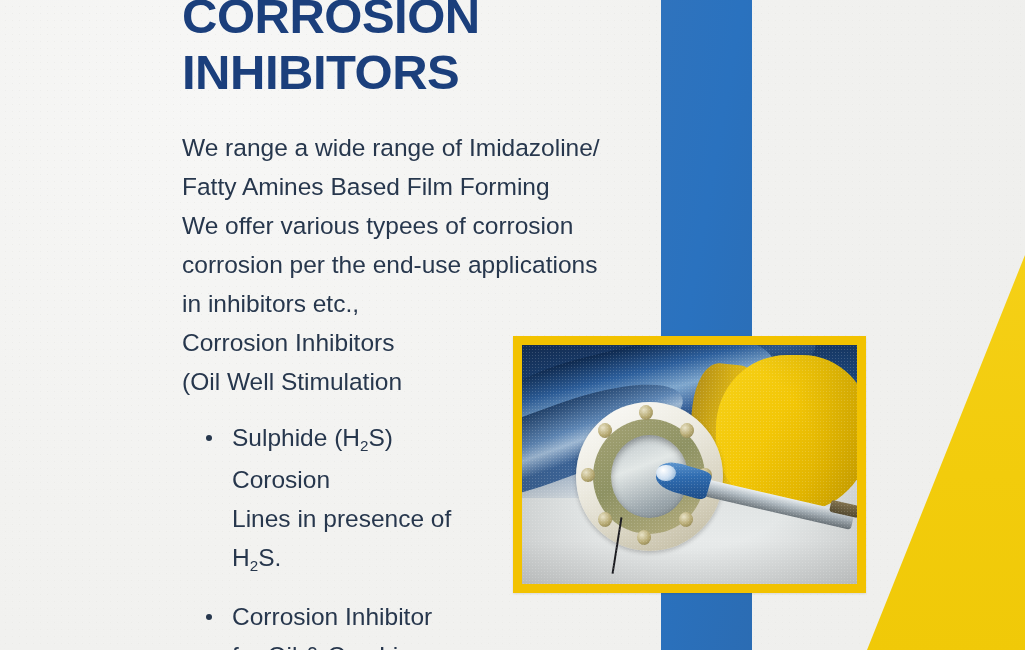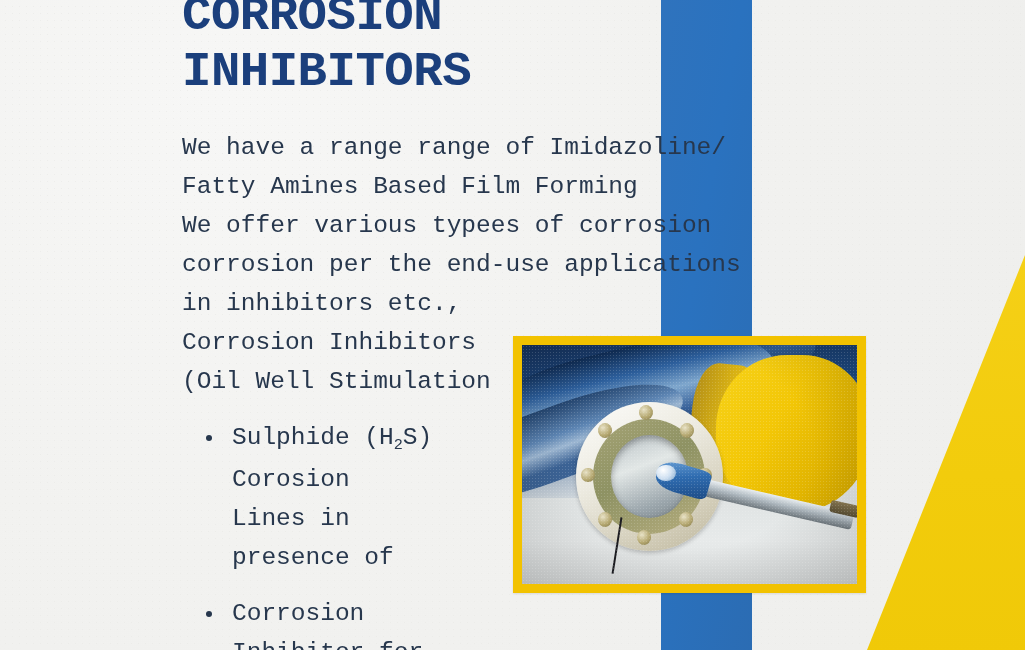--- a/index.html
+++ b/index.html
@@ -7,21 +7,21 @@
     margin: 0;
     padding: 0;
     background: #ffffff;
   }
   #slide {
     position: relative;
     width: 1025px;
     height: 650px;
     overflow: hidden;
     background: #f3f3f1;
-    font-family: Liberation Mono, monospace;
+    font-family: Liberation Sans, sans-serif;
     -webkit-font-smoothing: antialiased;
   }
 
   
   .bg-base {
     position: absolute;
     inset: 0;
     background:
       radial-gradient(circle at 22% 16%, #f7f7f6 0%, #f2f2f0 46%, #eeeeec 100%);
   }
@@ -268,39 +268,40 @@
   <div class="yellow-wedge"></div>
 
   <div class="heading">
     <span class="line">CORROSION</span>
     <span class="line">INHIBITORS</span>
   </div>
 
   <div class="body-copy">
 
     <p>
-      <span class="para-line">We have a range range of Imidazoline/</span>
+      <span class="para-line">We range a wide range of Imidazoline/</span>
       <span class="para-line">Fatty Amines Based Film Forming</span>
     </p>
 
     <p>
       <span class="para-line">We offer various typees of corrosion</span>
       <span class="para-line">corrosion per the end-use applications</span>
       <span class="para-line">in inhibitors etc.,</span>
     </p>
 
     <p>
       <span class="para-line">Corrosion Inhibitors</span>
       <span class="para-line">(Oil Well Stimulation</span>
     </p>
 
     <ul class="bullets">
       <li>
         <span class="bul-line"><span>Sulphide (H</span><sub>2</sub><span>S) Corosion</span></span>
         <span class="bul-line">Lines in presence of</span>
+        <span class="bul-line"><span>H</span><sub>2</sub><span>S.</span></span>
       </li>
       <li>
         <span class="bul-line">Corrosion Inhibitor for Oil &amp; Gas Lines</span>
       </li>
     </ul>
   </div>
 
   <div class="photo-frame">
     <div class="photo">
       <div class="ph-sky"></div>

